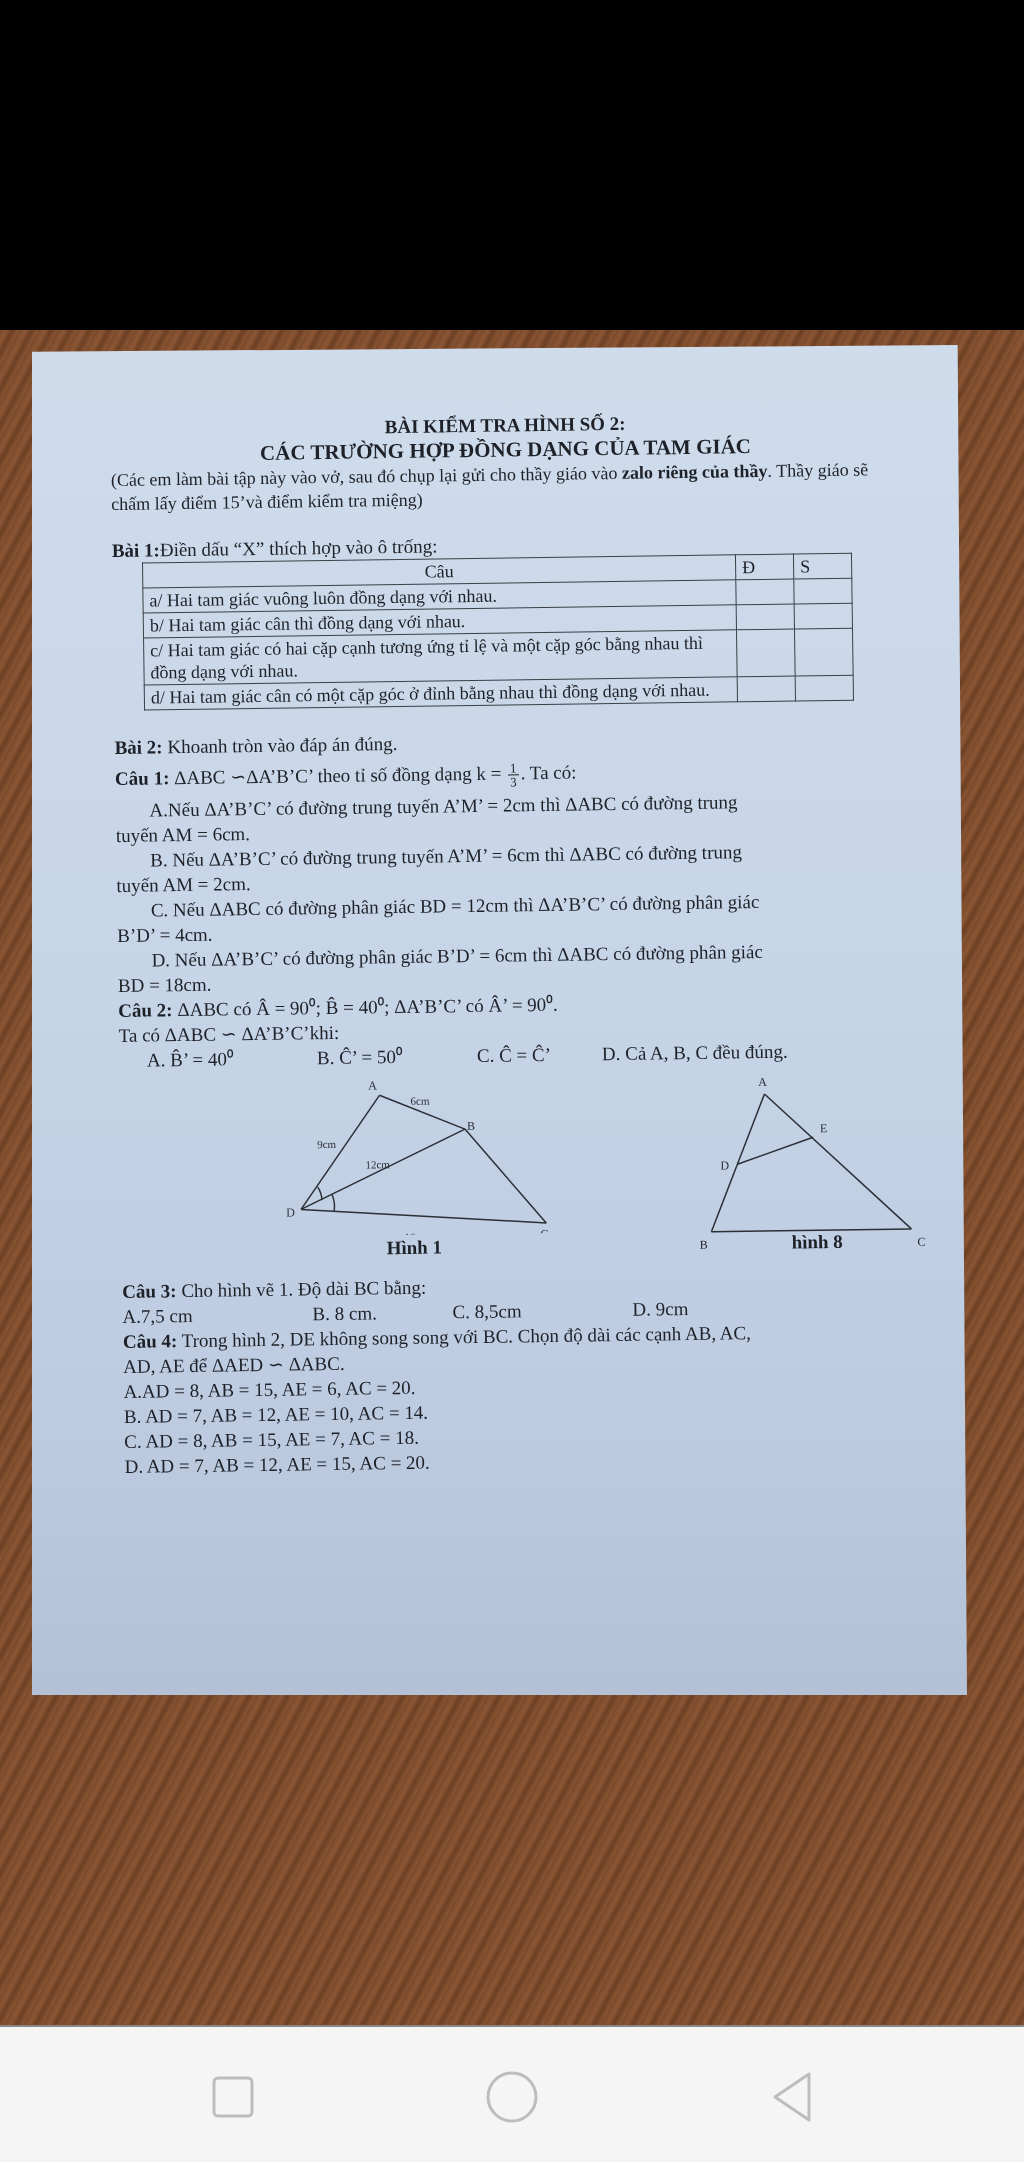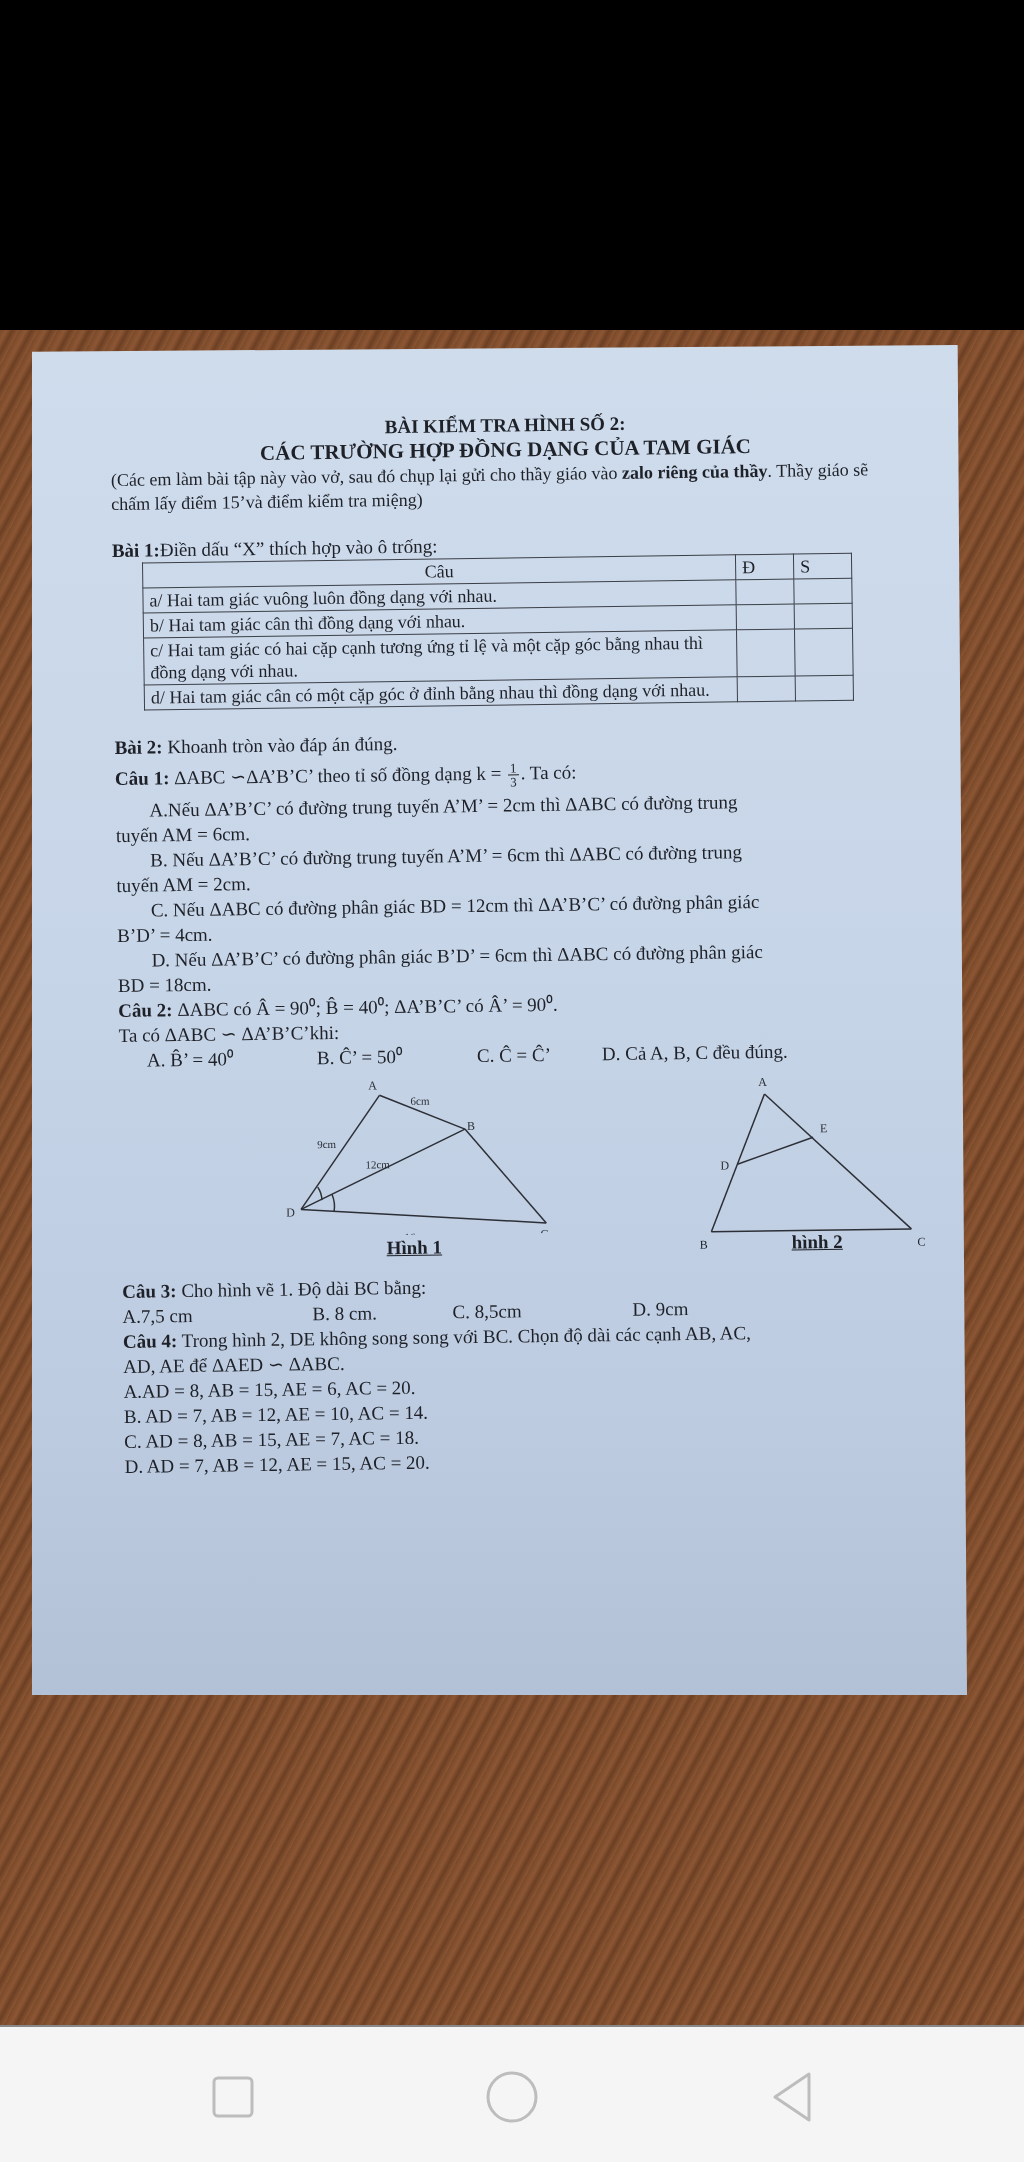--- a/index.html
+++ b/index.html
@@ -29,21 +29,21 @@
   .ex-title { margin-top: 22px; }
   table.tf { border-collapse: collapse; margin-left: 30px; width: 710px; font-size: 18px; line-height: 22px; }
   table.tf td, table.tf th { border: 1.5px solid #3b3f47; padding: 1px 6px; font-weight: normal; vertical-align: top; }
   table.tf th.q { text-align: center; }
   table.tf .cell { width: 45px; text-align: left; }
   .sec { margin-top: 24px; }
   .indent { padding-left: 34px; }
   .opt4 { display: flex; }
   .opt4 span { display: inline-block; }
   .figs { position: relative; height: 180px; margin-top: 6px; }
-  .fig-label { position: absolute; font-weight: bold; font-size: 19px; text-decoration: underline; }
+  .fig-label { position: absolute; font-weight: bold; font-size: 19px; }
   .frac { display: inline-flex; flex-direction: column; vertical-align: middle; font-size: 13px; line-height: 13px; text-align: center; margin: 0 2px; }
   .frac span:first-child { border-bottom: 1px solid #222; padding: 0 2px; }
   .navbar {
     position: absolute; left: 0; top: 2025px; width: 1024px; height: 137px; background: #f5f5f5;
     border-top: 2px solid #888;
   }
   .nav-btn { position: absolute; top: 40px; width: 60px; height: 60px; display: flex; align-items: center; justify-content: center; }
   svg text { font-family: "Liberation Serif", serif; }
 </style>
 </head>
@@ -165,21 +165,21 @@
         <line x1="62" y1="98" x2="138" y2="72"></line>
       </g>
       <g font-size="12" fill="#2c2f36">
         <text x="84" y="20">A</text>
         <text x="145" y="67">E</text>
         <text x="45" y="103">D</text>
       </g>
     </svg>
     <div style="position:absolute;left:578px;top:162px;font-size:12px">B</div>
     <div style="position:absolute;left:796px;top:162px;font-size:12px">C</div>
-    <div class="fig-label" style="left:670px;top:160px">hình 2</div>
+    <div class="fig-label" style="left:670px;top:160px">hình 8</div>
   </div>
 
   <div style="margin-top:20px">
     <span class="b">Câu 3:</span>
     <span>Cho hình vẽ 1. Độ dài BC bằng:</span>
   </div>
   <div class="opt4">
     <span style="width:190px">A.7,5 cm</span>
     <span style="width:140px">B. 8 cm.</span>
     <span style="width:180px">C. 8,5cm</span>

